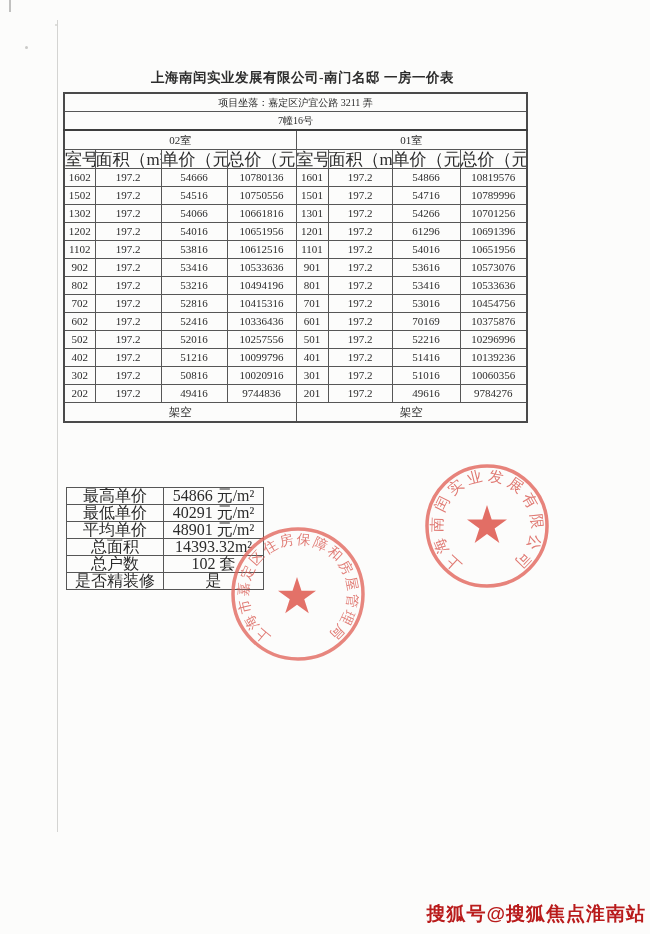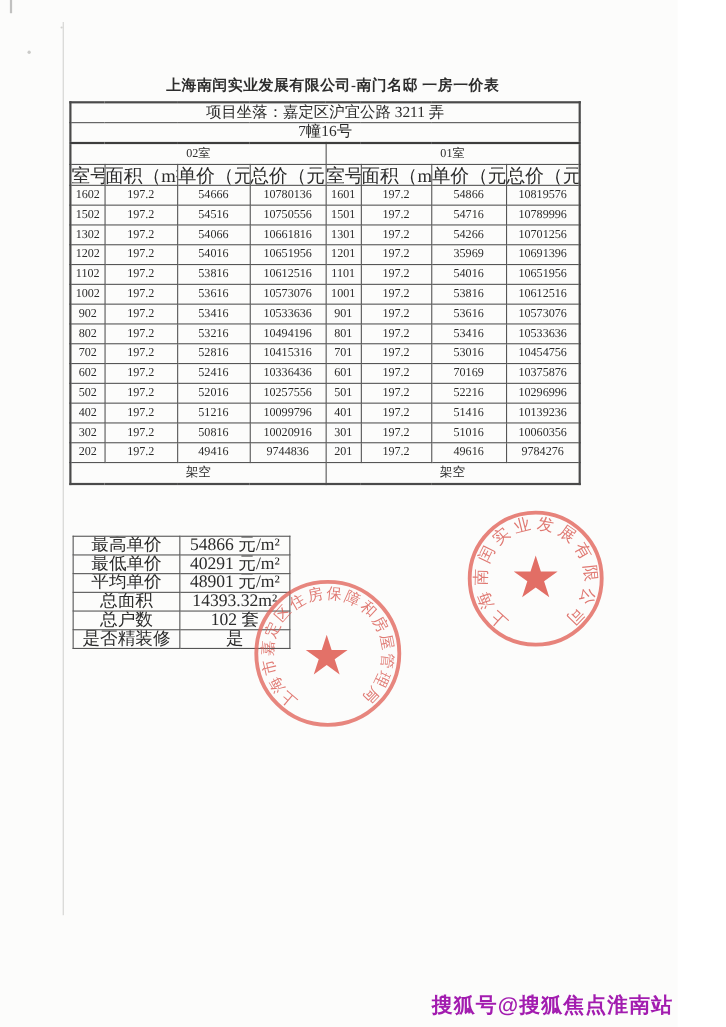--- a/index.html
+++ b/index.html
@@ -1,59 +1,59 @@
 <!DOCTYPE html>
 <html><head>
 <meta charset="utf-8">
 <style>
   html,body { margin:0; padding:0; }
   body { width:660px; height:934px; background:#ffffff; font-family:"Liberation Sans","DejaVu Sans",sans-serif; }
-  .page { position:relative; width:616px; height:934px; background:#fcfcfb; overflow:hidden; }
+  .page { position:relative; width:616px; height:934px; background:#fcfcfb; overflow:hidden;padding-left:34px; }
 
   
   .scan-vline { position:absolute; left:57px; top:20px; width:1px; height:812px; background:#cfcfcd; opacity:.9; }
   .scan-mark-top { position:absolute; left:9px; top:0; width:2px; height:12px; background:#9a9a9a; opacity:.6; }
   .speck1 { position:absolute; left:25px; top:46px; width:3px; height:3px; background:#b5b5b2; border-radius:50%; opacity:.7; }
   .speck2 { position:absolute; left:55px; top:24px; width:2px; height:2px; background:#c2c2bf; border-radius:50%; opacity:.7; }
 
   
   .doc-title { position:absolute; left:55px; top:69px; width:495px; text-align:center;
     font-family:"Liberation Serif","DejaVu Serif",serif; font-weight:bold; font-size:13.5px;
     color:#2d2d2d; letter-spacing:.5px; white-space:nowrap; }
 
   
   table.price-table { position:absolute; left:63px; top:92px; width:463px;
     border-collapse:collapse; table-layout:fixed;
     font-family:"Liberation Serif","DejaVu Serif",serif; }
   table.price-table td { border:1px solid #565656; text-align:center; vertical-align:middle;
     padding:0; height:17px; line-height:17px; font-size:11px; color:#2b2b2b;
     overflow:hidden; white-space:nowrap; }
   table.price-table { border:2px solid #4a4a4a; }
-  table.price-table td.rowspanhead { height:17px; font-size:14px;margin-left:40px; }
+  table.price-table td.rowspanhead { height:17px; font-size:10px;margin-left:40px; }
   table.price-table td.building { border-bottom-width:2px; border-bottom-color:#3d3d3d; }
   table.price-table td.group { height:18px; font-size:11px; }
   table.price-table td.colhead { height:18px; font-size:17px; }
   table.price-table td.footer-cell { height:18px; font-size:11.5px; }
 
   
   table.summary-table { position:absolute; left:66px; top:487px; width:197px;
     border-collapse:collapse; table-layout:fixed;
     font-family:"Liberation Serif","DejaVu Serif",serif; }
   table.summary-table { border:1.5px solid #4a4a4a; }
   table.summary-table td { border:1px solid #565656; text-align:center; vertical-align:middle;
     padding:0; height:16px; line-height:16px; font-size:16px; color:#2b2b2b;
     overflow:hidden; white-space:nowrap; }
 
   
   svg.stamps { position:absolute; left:0; top:0; width:660px; height:934px; pointer-events:none; }
   .stamp-text { font-family:"Liberation Serif","DejaVu Serif",serif; }
 
   
   .watermark { position:absolute; right:4px; top:901px; font-size:19px; font-weight:bold;
-    color:#a21caf; letter-spacing:1px; white-space:nowrap;
+    color:#b91c1c; letter-spacing:1px; white-space:nowrap;
     text-shadow: 0 0 1px rgba(255,255,255,.8), 1px 1px 0 rgba(255,255,255,.35); }
 </style>
 </head>
 <body>
 
 <div class="page">
 
   <div class="scan-vline"></div>
   <div class="scan-mark-top"></div>
   <div class="speck1"></div>
@@ -123,42 +123,32 @@
           <td>54266</td>
           <td>10701256</td>
         </tr>
         <tr>
           <td>1202</td>
           <td>197.2</td>
           <td>54016</td>
           <td>10651956</td>
           <td>1201</td>
           <td>197.2</td>
-          <td>35969</td>
+          <td>61296</td>
           <td>10691396</td>
         </tr>
         <tr>
           <td>1102</td>
           <td>197.2</td>
           <td>53816</td>
           <td>10612516</td>
           <td>1101</td>
           <td>197.2</td>
           <td>54016</td>
           <td>10651956</td>
-        </tr>
-        <tr>
-          <td>1002</td>
-          <td>197.2</td>
-          <td>53616</td>
-          <td>10573076</td>
-          <td>1001</td>
-          <td>197.2</td>
-          <td>53816</td>
-          <td>10612516</td>
         </tr>
         <tr>
           <td>902</td>
           <td>197.2</td>
           <td>53416</td>
           <td>10533636</td>
           <td>901</td>
           <td>197.2</td>
           <td>53616</td>
           <td>10573076</td>

